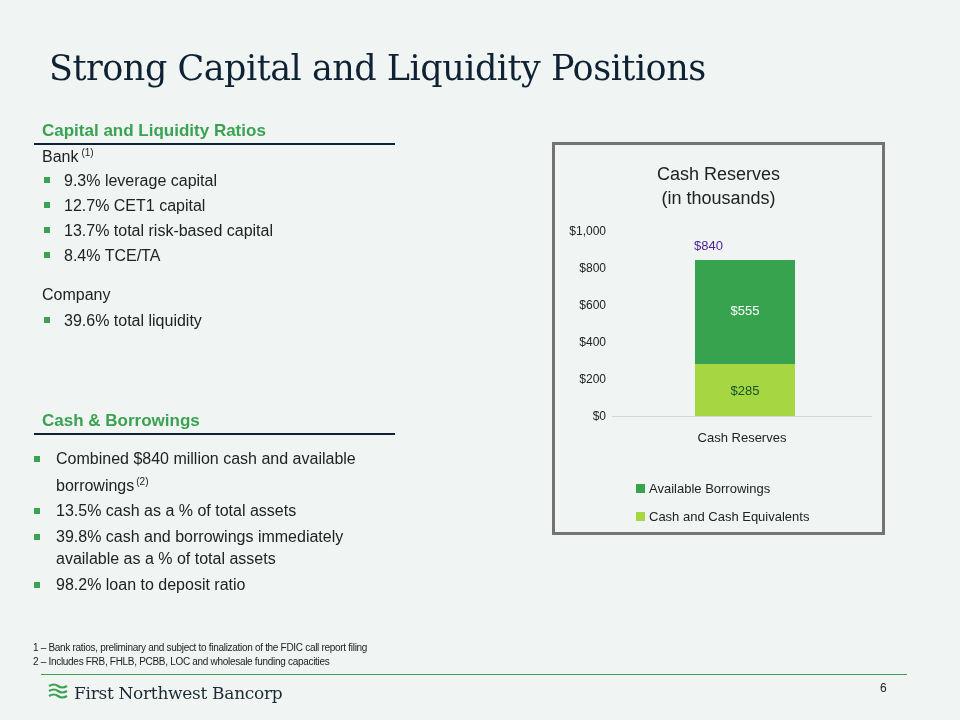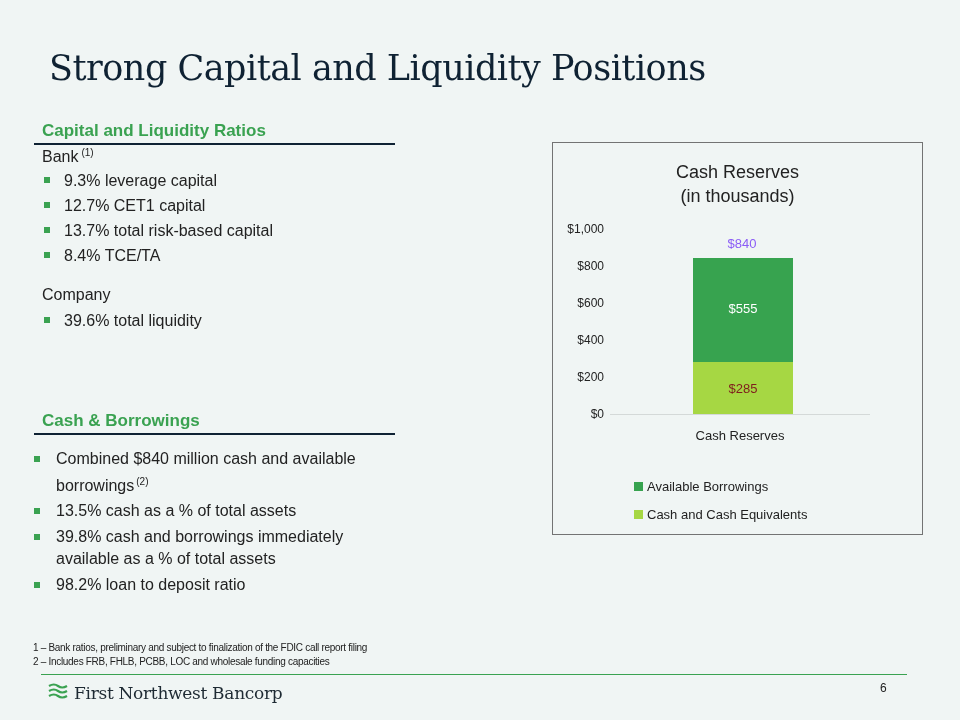--- a/index.html
+++ b/index.html
@@ -32,35 +32,35 @@
       position: relative; padding-left: 22px; font-size: 16px; color: #222; line-height: 25px;
     }
     ul.bullets li::before {
       content: ""; position: absolute; left: 2px; top: 9px; width: 6px; height: 6px; background: #3aa251;
     }
     ul.bullets.cb li { padding-left: 22px; line-height: 22.5px; margin-bottom: 3px; }
     ul.bullets.cb li::before { top: 8px; left: 0px; }
     ul.bullets li sup { font-size: 10px; vertical-align: 6px; margin-left: 2px; }
 
     .chart-box {
-      position: absolute; left: 552px; top: 142px; width: 371px; height: 393px;
-      border: 1px solid #737373; background: #f0f5f4; box-sizing: border-box;
+      position: absolute; left: 552px; top: 142px; width: 333px; height: 393px;
+      border: 3px solid #737373; background: #f0f5f4; box-sizing: border-box;
     }
     .chart-title {
       position: absolute; left: 0; width: 100%; text-align: center;
       font-size: 18px; color: #222;
     }
     .ytick {
       position: absolute; width: 60px; text-align: right; font-size: 12px; color: #222;
       font-family: "Liberation Sans", sans-serif;
     }
     .baseline { position: absolute; height: 1px; background: #d4d9d8; }
     .bar { position: absolute; }
     .bar-label { position: absolute; width: 100%; text-align: center; font-size: 13px; }
-    .total-label { position: absolute; text-align: center; font-size: 13px; color: #8b5cf6; }
+    .total-label { position: absolute; text-align: left; font-size: 13px; color: #4c1d95; }
     .xlabel { position: absolute; text-align: center; font-size: 13px; color: #222; }
     .legend-item { position: absolute; font-size: 13px; color: #222; white-space: nowrap; }
     .legend-swatch { display: inline-block; width: 9px; height: 9px; margin-right: 4px; vertical-align: 0px; }
 
     .footnote { position: absolute; left: 33px; font-size: 10px; color: #222; letter-spacing: -0.3px; }
     .footer-rule { position: absolute; left: 41px; top: 674px; width: 866px; height: 1px; background: #3aa251; }
     .logo { position: absolute; left: 48px; top: 680px; height: 26px; display: flex; align-items: center; }
     .logo-text { font-family: "DejaVu Serif", serif; font-size: 17px; color: #1e2a33; margin-left: 6px; letter-spacing: -0.3px; }
     .page-num { position: absolute; left: 880px; top: 681px; font-size: 12px; color: #222; }
   </style>
@@ -110,21 +110,21 @@
     <div class="ytick" style="left:-9px; top:264px;">$0</div>
 
     <div class="baseline" style="left:57px; width:260px; top:271px;"></div>
 
     <div class="total-label" style="left:139px; width:100px; top:93px;">$840</div>
 
     <div class="bar" style="left:140px; width:100px; top:115px; height:104px; background:#37a34f;">
       <div class="bar-label" style="top:43px; color:#ffffff;">$555</div>
     </div>
     <div class="bar" style="left:140px; width:100px; top:219px; height:52px; background:#a6d743;">
-      <div class="bar-label" style="top:19px; color:#7f1d1d;">$285</div>
+      <div class="bar-label" style="top:19px; color:#14532d;">$285</div>
     </div>
 
     <div class="xlabel" style="left:127px; width:120px; top:285px;">Cash Reserves</div>
 
     <div class="legend-item" style="left:81px; top:336px;text-align:right;">
       <span class="legend-swatch" style="background:#37a34f;"></span><span>Available Borrowings</span>
     </div>
     <div class="legend-item" style="left:81px; top:364px;">
       <span class="legend-swatch" style="background:#a6d743;"></span><span>Cash and Cash Equivalents</span>
     </div>

